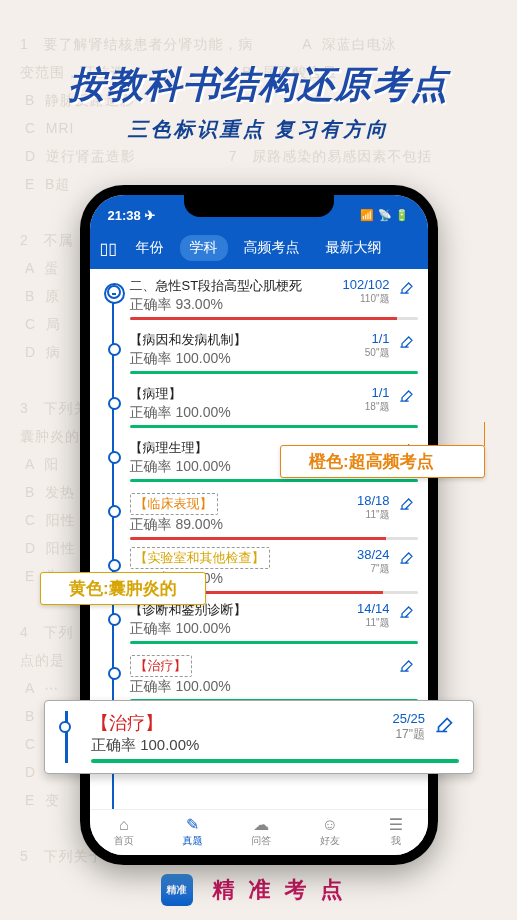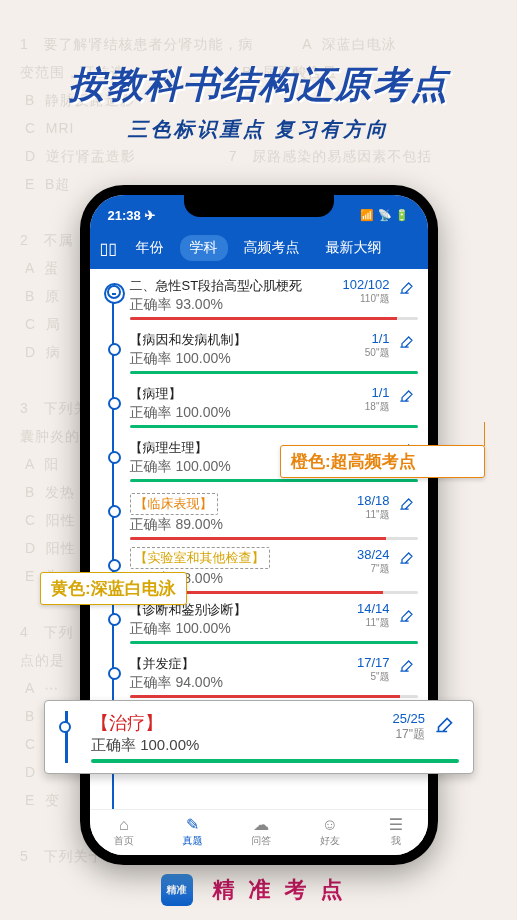--- a/index.html
+++ b/index.html
@@ -173,21 +173,21 @@
     display:flex; justify-content:space-around; align-items:center;
     font-size:10px; color:#888;
   }
   .nav-item{display:flex;flex-direction:column;align-items:center;gap:1px;}
   .nav-item.active{color:#0b5cc6;}
   .nav-ic{font-size:16px;line-height:1;}
 
   .callout {
     position:absolute; z-index:3;
     background:#fff; border:1px solid #bbb; border-radius:3px;
-    color:#333; font-size:17px; font-weight:600; padding:4px 10px;
+    color:#333; font-size:17px; font-weight:600; padding:4px 28px;
     box-shadow:0 2px 4px rgba(0,0,0,.15);
   }
   .callout.orange{ color:#e8850f; border-color:#e8850f; top:445px; left:280px; width:205px;}
   .callout.orange::before{content:"";position:absolute;right:-1px;top:-24px;height:24px;width:1px;background:#e8850f;}
   .callout.yellow{ color:#d6a506; border-color:#d6a506; top:572px; left:40px;}
   .callout.red{ color:#d62424; top:722px; left:240px;}
 
   .popout {
     position:absolute; z-index:4; left:44px; top:700px;
     width:430px; background:#fff; border:1px solid #aaa; border-radius:4px;
@@ -411,56 +411,34 @@
             <div class="bar">
               <div style="width:88%"></div>
             </div>
           </div>
           <div class="item">
             <div class="item-head">
               <div>
                 <div class="item-title"><span class="t-black">【诊断和鉴别诊断】</span></div>
                 <div class="rate">正确率 100.00%</div>
               </div>
-              <div style="display:flex;align-items:center;margin-left:48px;">
+              <div style="display:flex;align-items:flex-start;margin-left:48px;">
                 <div class="stats">
                   <div class="frac">14/14</div>
                   <div class="sub">11"题</div>
                 </div>
                 <span class="edit-icon">
                   <svg class="pen" viewBox="0 0 24 24" width="20" height="20">
                     <path d="M4 18h10M14 6l4 4-8 8H6v-4z"></path>
                   </svg>
                 </span>
               </div>
             </div>
             <div class="bar">
               <div style="width:100%"></div>
-            </div>
-          </div>
-          <div class="item low">
-            <div class="item-head">
-              <div>
-                <div class="item-title"><span class="t-black">【并发症】</span></div>
-                <div class="rate">正确率 94.00%</div>
-              </div>
-              <div style="display:flex;align-items:flex-start;">
-                <div class="stats">
-                  <div class="frac">17/17</div>
-                  <div class="sub">5"题</div>
-                </div>
-                <span class="edit-icon">
-                  <svg class="pen" viewBox="0 0 24 24" width="20" height="20">
-                    <path d="M4 18h10M14 6l4 4-8 8H6v-4z"></path>
-                  </svg>
-                </span>
-              </div>
-            </div>
-            <div class="bar">
-              <div style="width:94%"></div>
             </div>
           </div>
           <div class="item">
             <div class="item-head">
               <div>
                 <div class="item-title"><span class="dash-box t-red">【治疗】</span></div>
                 <div class="rate">正确率 100.00%</div>
               </div>
               <div style="display:flex;align-items:flex-start;">
                 <div class="stats">
@@ -496,21 +474,21 @@
             <span>好友</span>
           </div><div class="nav-item">
             <span class="nav-ic">☰</span>
             <span>我</span>
           </div></div>
     </div>
   </div>
 </div>
 
 <div class="callout orange">橙色:超高频考点</div>
-<div class="callout yellow">黄色:深蓝白电泳</div>
+<div class="callout yellow">黄色:囊肿炎的</div>
 <div class="callout red">红色:必考考点</div>
 
 <div class="popout">
   <div class="side-line"></div>
   <div class="dot"></div>
   <div style="display:flex;justify-content:space-between;align-items:flex-start;">
     <div>
       <div class="title t-red">【治疗】</div>
       <div class="rate">正确率 100.00%</div>
     </div>

